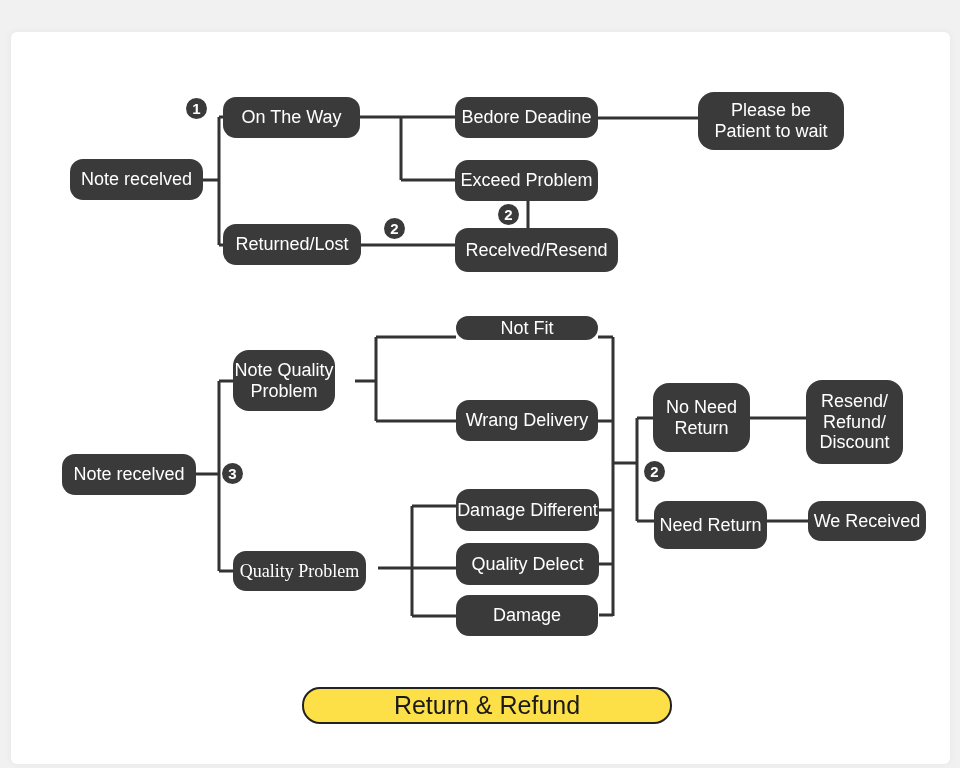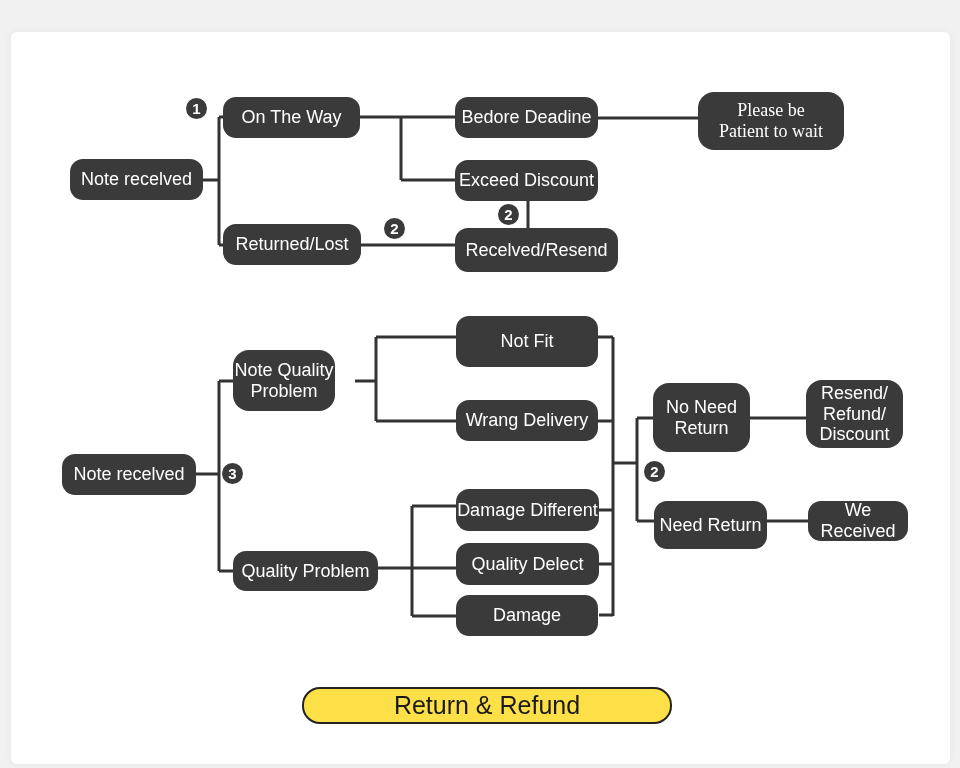--- a/index.html
+++ b/index.html
@@ -56,38 +56,38 @@
            M613 463H637 M637 418V521 M637 418H653 M637 521H654
            M750 418H806 M767 521H808"></path>
 </svg>
 
 <div class="n" style="left:70px;top:159px;width:133px;height:41px;">Note recelved</div>
 <div class="badge" style="left:186px;top:98px;">1</div>
 <div class="n" style="left:223px;top:97px;width:137px;height:41px;">On The Way</div>
 <div class="n" style="left:223px;top:224px;width:138px;height:41px;">Returned/Lost</div>
 <div class="badge" style="left:384px;top:218px;">2</div>
 <div class="n" style="left:455px;top:97px;width:143px;height:41px;">Bedore Deadine</div>
-<div class="n" style="left:455px;top:160px;width:143px;height:41px;">Exceed Discount</div>
+<div class="n" style="left:455px;top:160px;width:143px;height:41px;">Exceed Problem</div>
 <div class="badge" style="left:498px;top:204px;">2</div>
 <div class="n" style="left:455px;top:228px;width:163px;height:44px;">Recelved/Resend</div>
-<div class="n big" style="left:698px;top:92px;width:146px;height:58px;font-family:Liberation Serif, serif;">Please be
+<div class="n big" style="left:698px;top:92px;width:146px;height:58px;">Please be
 Patient to wait</div>
 
 <div class="n" style="left:62px;top:454px;width:134px;height:41px;">Note recelved</div>
 <div class="badge" style="left:222px;top:463px;">3</div>
 <div class="n big" style="left:233px;top:350px;width:102px;height:61px;">Note Quality
 Problem</div>
-<div class="n" style="left:233px;top:551px;width:145px;height:40px;">Quality Problem</div>
-<div class="n" style="left:456px;top:316px;width:142px;height:51px;">Not Fit</div>
+<div class="n" style="left:233px;top:551px;width:133px;height:40px;font-family:Liberation Serif, serif;">Quality Problem</div>
+<div class="n" style="left:456px;top:316px;width:142px;height:24px;">Not Fit</div>
 <div class="n" style="left:456px;top:400px;width:142px;height:41px;">Wrang Delivery</div>
 <div class="n" style="left:456px;top:489px;width:143px;height:42px;">Damage Different</div>
 <div class="n" style="left:456px;top:543px;width:143px;height:42px;">Quality Delect</div>
 <div class="n" style="left:456px;top:595px;width:142px;height:41px;">Damage</div>
 <div class="badge" style="left:644px;top:461px;">2</div>
 <div class="n big" style="left:653px;top:383px;width:97px;height:69px;">No Need
 Return</div>
-<div class="n big" style="left:806px;top:380px;width:97px;height:68px;">Resend/
+<div class="n big" style="left:806px;top:380px;width:97px;height:84px;">Resend/
 Refund/
 Discount</div>
 <div class="n" style="left:654px;top:501px;width:113px;height:48px;">Need Return</div>
-<div class="n" style="left:808px;top:501px;width:100px;height:40px;">We Received</div>
+<div class="n" style="left:808px;top:501px;width:118px;height:40px;">We Received</div>
 
 <div class="title">Return &amp; Refund</div>
 
 </body></html>

